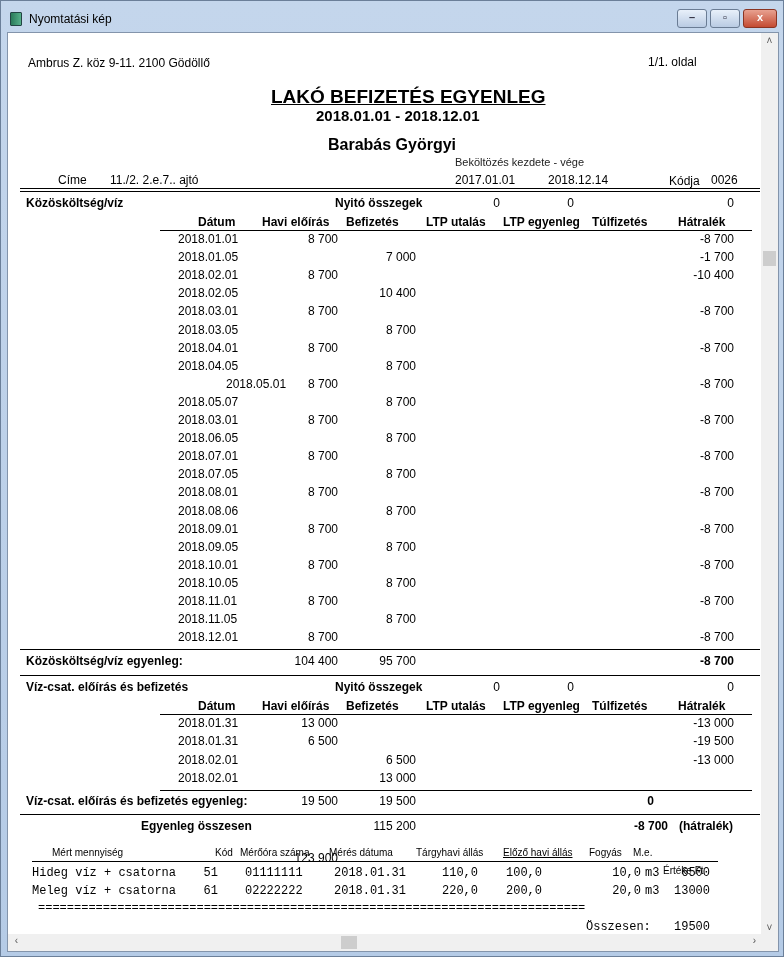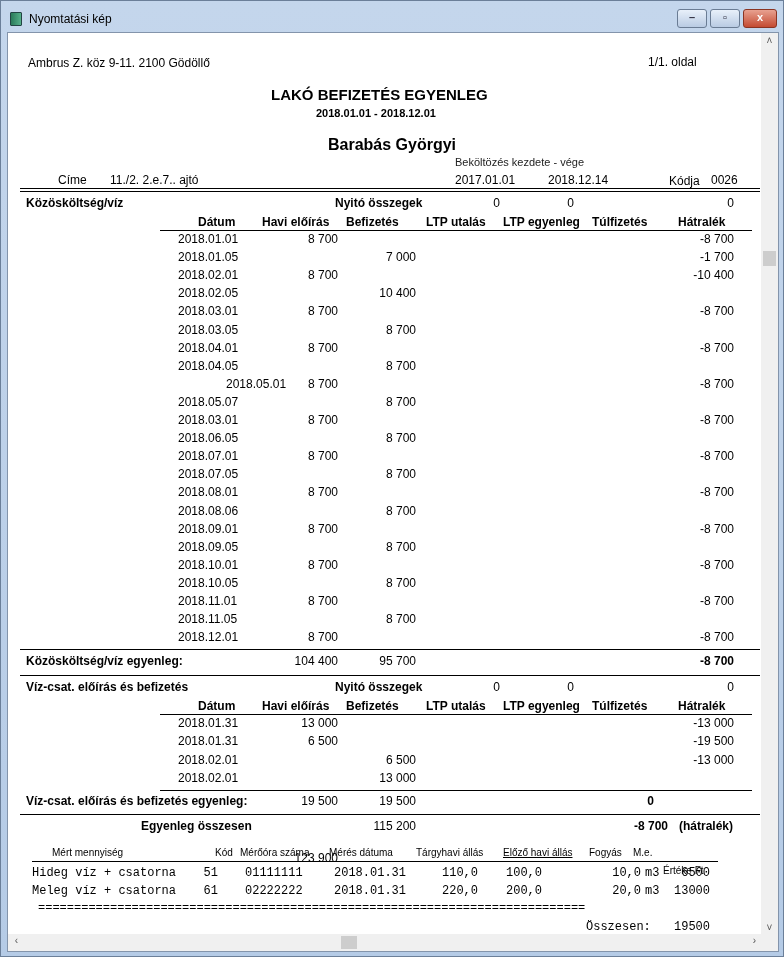--- a/index.html
+++ b/index.html
@@ -44,22 +44,22 @@
       </div>
     <div class="tb-btn tb-close">
         <span>x</span>
       </div>
   </div>
 
   <div class="client">
     <div class="page" id="page">
       <div class="abs" style="left:20px;top:23px">Ambrus Z. köz 9-11.  2100 Gödöllő</div>
       <div class="abs" style="left:640px;top:22px">1/1. oldal</div>
-      <div class="abs b" style="left:263px;top:53px;font-size:15px;">LAKÓ BEFIZETÉS EGYENLEG</div>
-      <div class="abs b sm" style="left:308px;top:74px;font-size:11px">2018.01.01  -  2018.12.01</div>
+      <div class="abs b" style="left:263px;top:53px;font-size:19px;text-decoration:underline">LAKÓ BEFIZETÉS EGYENLEG</div>
+      <div class="abs b sm" style="left:308px;top:74px;font-size:15px">2018.01.01  -  2018.12.01</div>
       <div class="abs b" style="left:320px;top:103px;font-size:16px">Barabás Györgyi</div>
       <div class="abs" style="left:447px;top:123px;font-size:11px;color:#222">Beköltözés kezdete - vége</div>
       <div class="abs" style="left:50px;top:140px">Címe</div>
       <div class="abs" style="left:102px;top:140px">11./2.  2.e.7.. ajtó</div>
       <div class="abs" style="left:447px;top:140px">2017.01.01</div>
       <div class="abs" style="left:540px;top:140px">2018.12.14</div>
       <div class="abs" style="left:661px;top:141px">Kódja</div>
       <div class="abs" style="left:703px;top:140px">0026</div>
       <div class="hl" style="left:12px;top:155px;width:740px"></div>
       <div class="hl" style="left:12px;top:158px;width:740px"></div>

